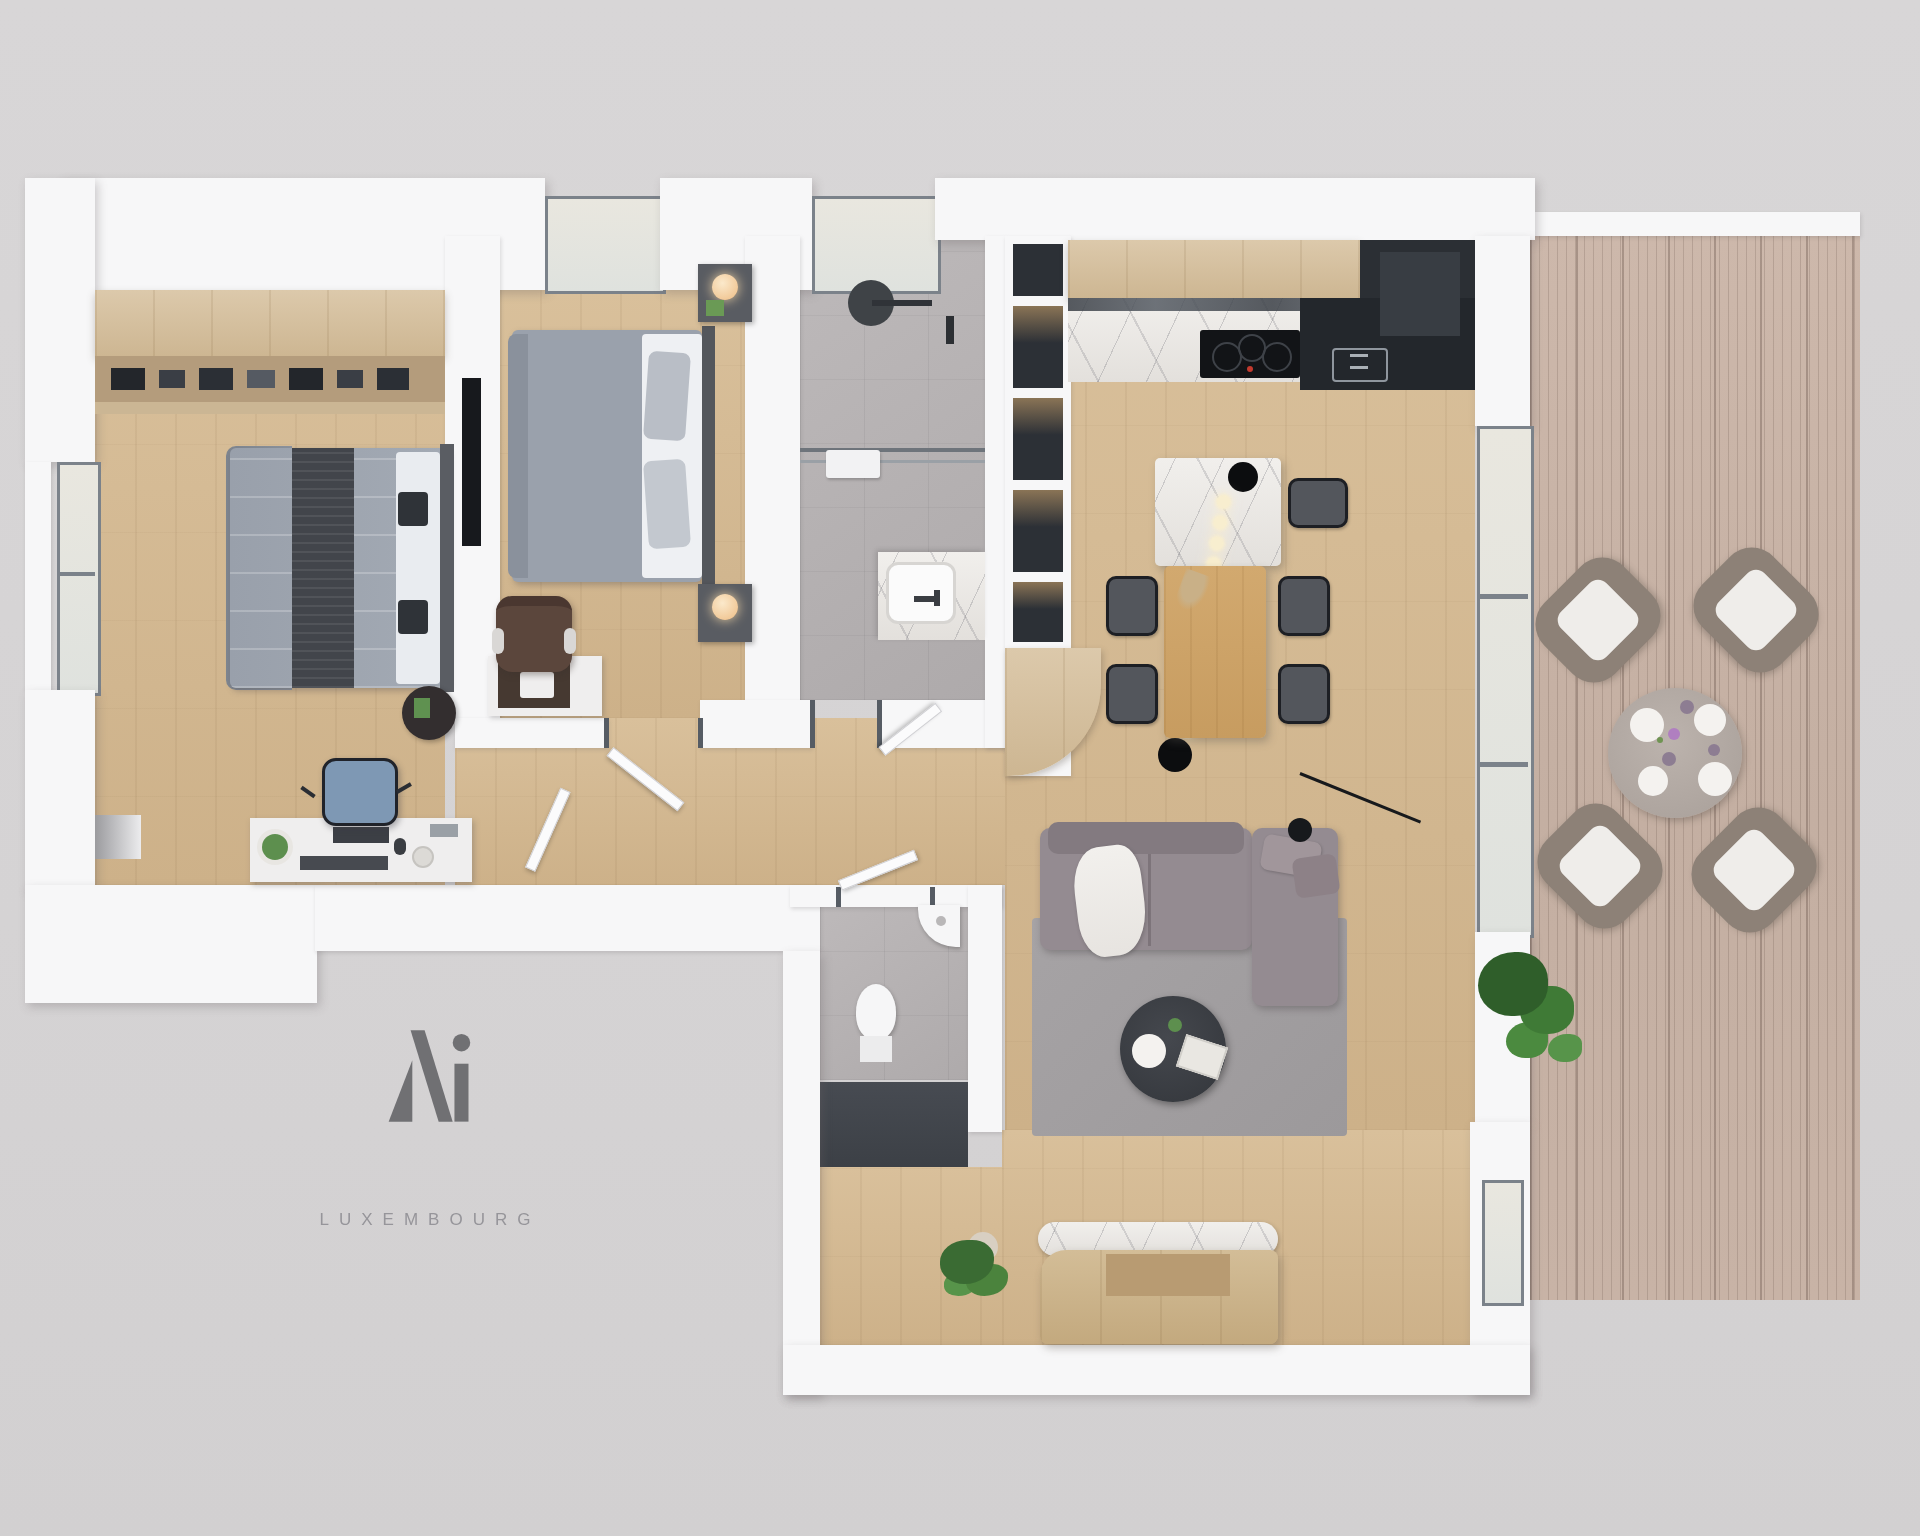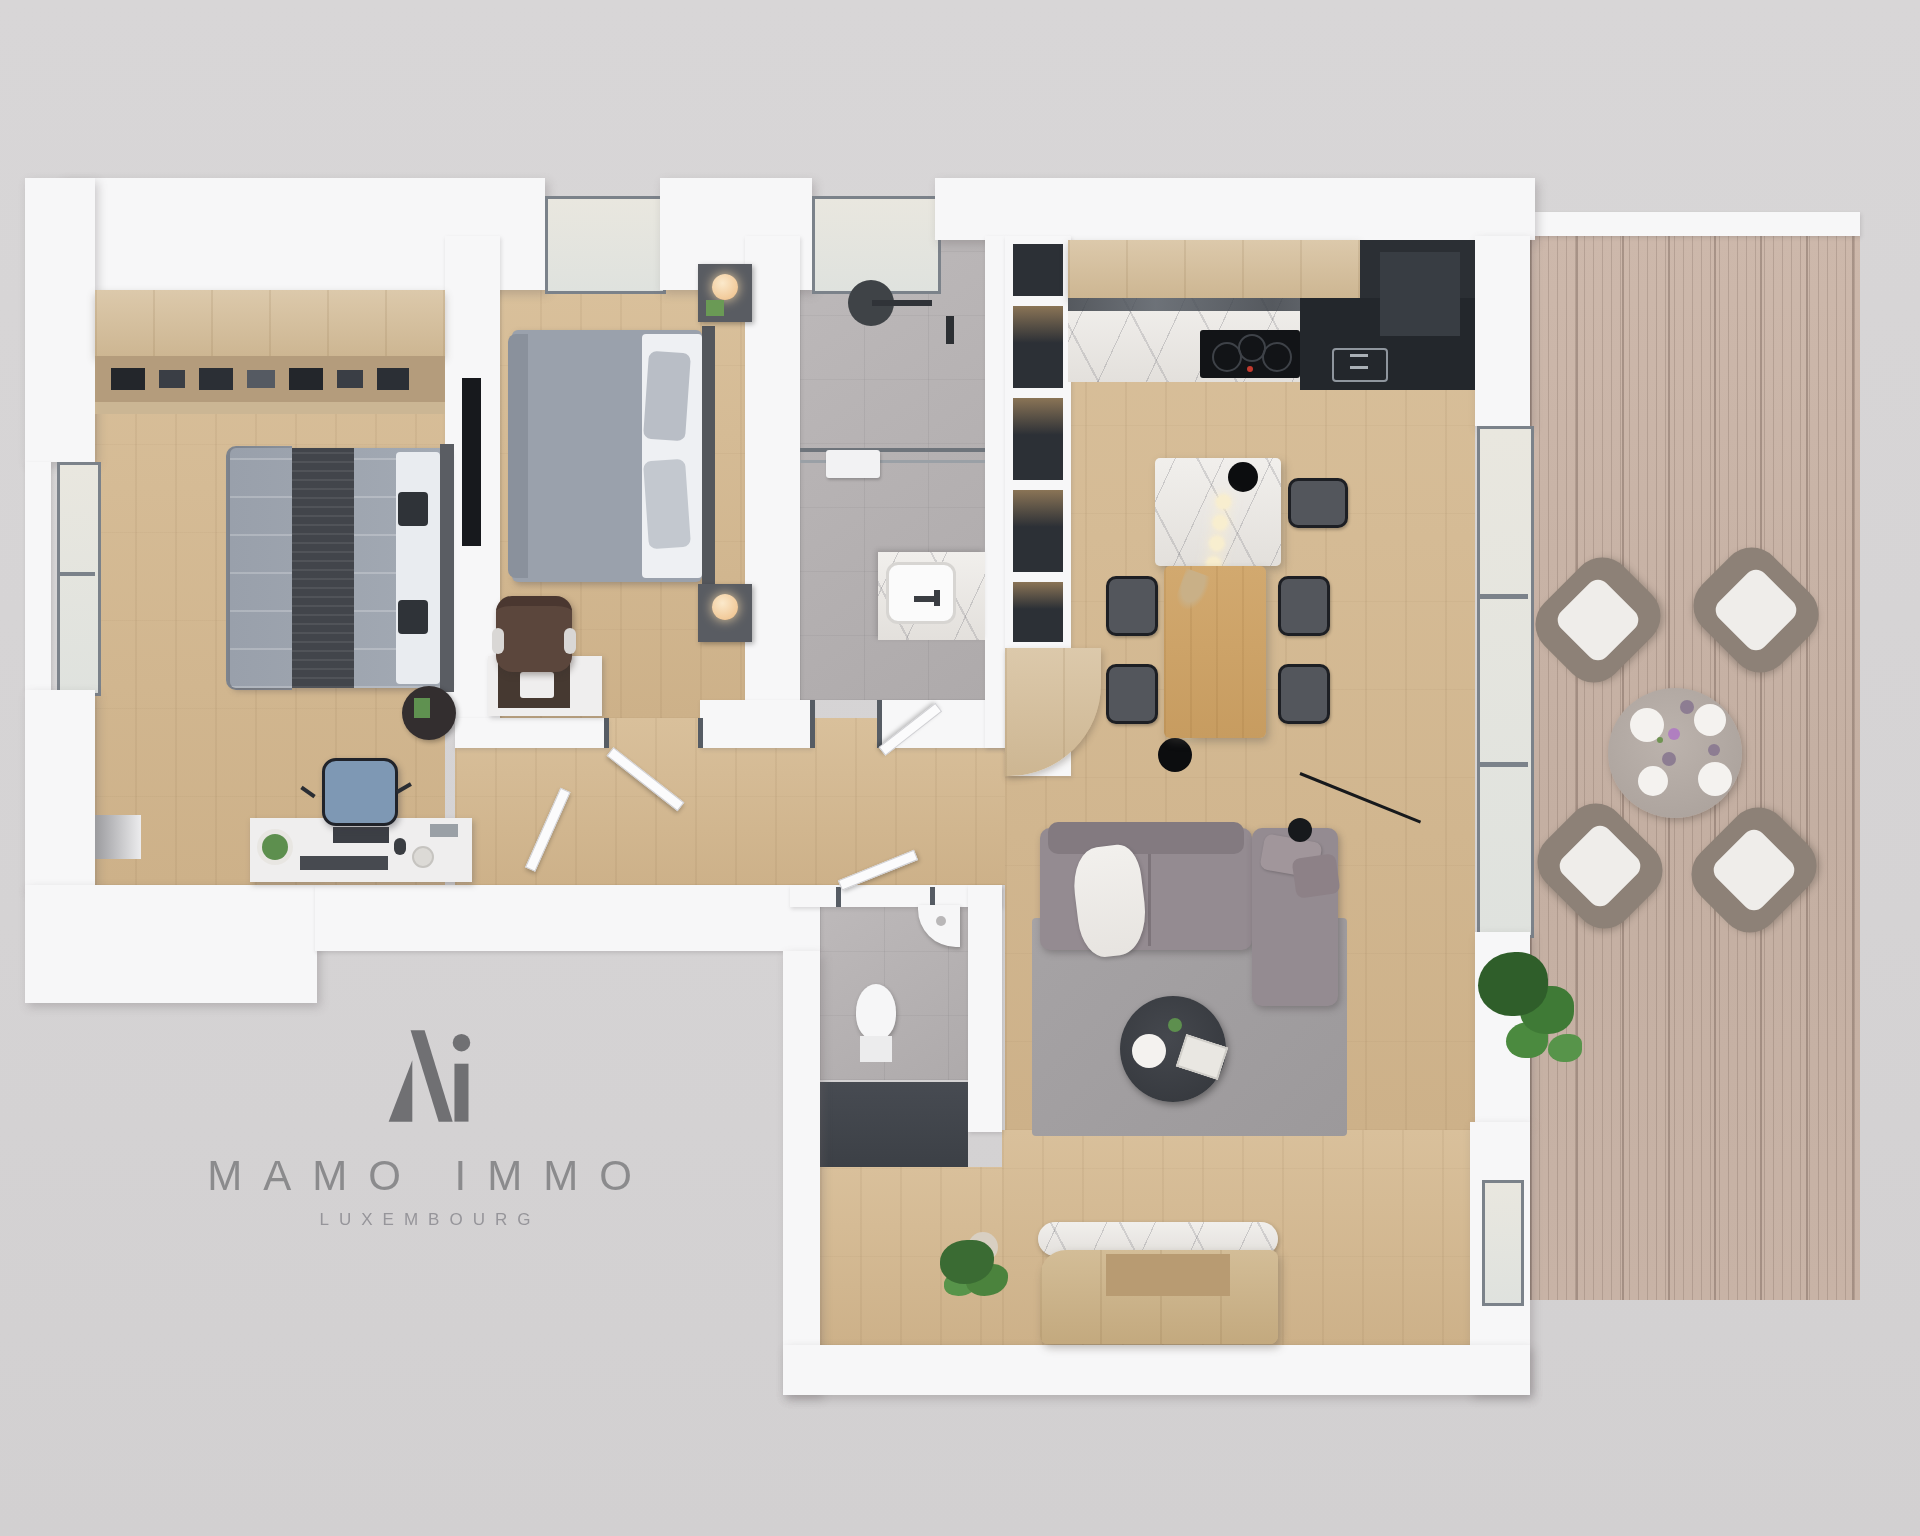--- a/index.html
+++ b/index.html
@@ -252,17 +252,16 @@
 
   <div class="abs" style="left:1478px;top:952px;width:70px;height:64px;border-radius:55% 45% 50% 50%;background:#2f5e2a;box-shadow:34px 26px 0 -8px #3f7a36, 14px 56px 0 -14px #4b8a3f, 52px 64px 0 -18px #57944a;"></div>
 
   <div class="abs" style="left:150px;top:1020px;width:560px;height:240px;">
     <svg style="position:absolute;left:236px;top:6px;" width="86" height="100" viewBox="0 0 98 104">
       <path d="M30 34 L30 104 L3 104 Z" fill="#707073"></path>
       <path d="M28 0 L44 0 L76 104 L60 104 Z" fill="#707073"></path>
       <rect x="78" y="38" width="16" height="66" fill="#707073"></rect>
       <circle cx="86" cy="14" r="10" fill="#707073"></circle>
     </svg>
-    <div id="logo-title" class="abs" style="left:0;top:132px;width:560px;">MAMO IMMO</div>
     <div id="logo-sub" class="abs" style="left:0;top:190px;width:560px;">LUXEMBOURG</div>
   </div>
 
 </div>
 
 </body></html>

